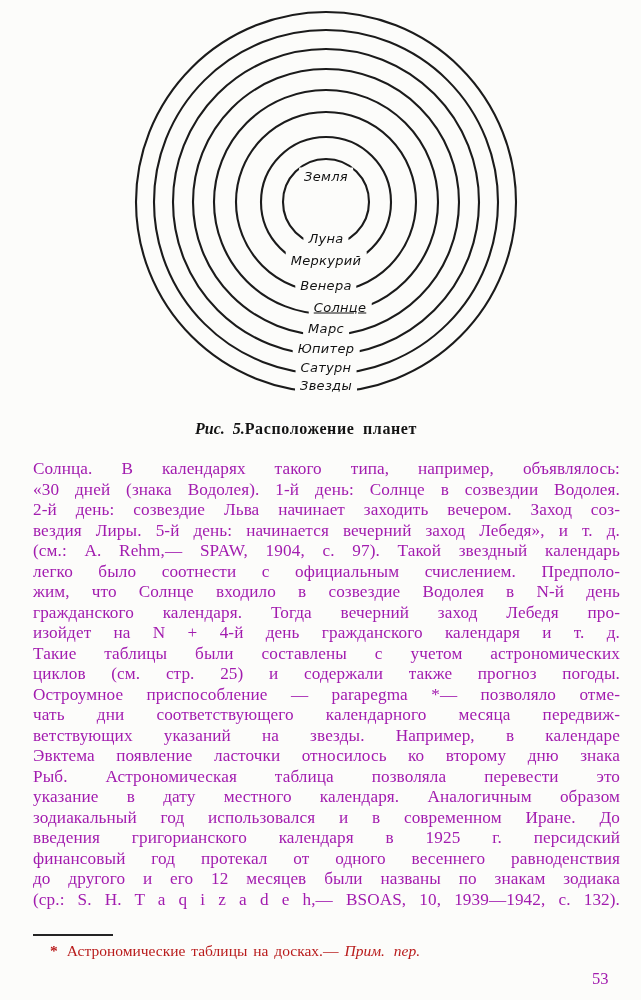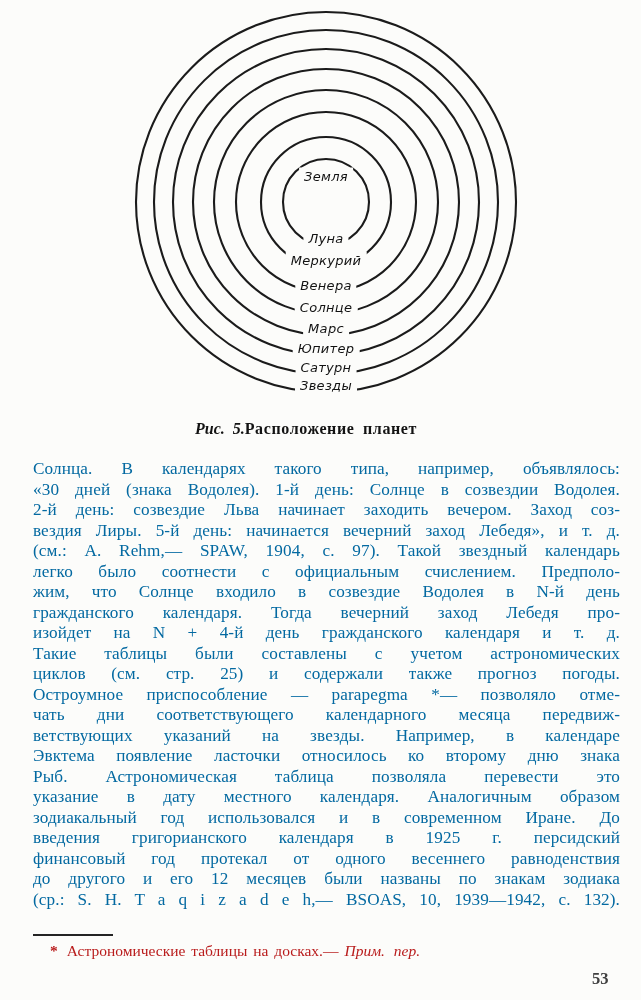--- a/index.html
+++ b/index.html
@@ -44,21 +44,21 @@
   }
   .caption .cap-prefix { font-style: italic; font-weight: 600; margin-right: 0; }
   .caption .cap-title { font-weight: 600; letter-spacing: 0.6px; }
   .body-par {
     position: absolute;
     left: 33px; top: 459px;
     width: 587px;
     font-size: 17.2px;
     line-height: 20.5px;
     letter-spacing: 0.1px;
-    color: #0369a1;
+    color: #a21caf;
   }
   .bodyline {
     text-align: justify;
     text-align-last: justify;
     white-space: normal;
     height: 20.5px;
     overflow: visible;
   }
   .footnote-rule {
     position: absolute;
@@ -75,22 +75,22 @@
     color: #b91c1c;
     text-indent: 26px;
     word-spacing: 2px;
   }
   .footnote .fn-marker { font-weight: 700; margin-right: 9px; }
   .footnote .fn-note { font-style: italic; margin-left: 6px; word-spacing: 5px; }
   .page-number {
     position: absolute;
     left: 592px; top: 969px;
     font-size: 16.5px;
-    font-weight: 700;
-    color: #404040;
+    font-weight: 400;
+    color: #a21caf;
   }
 </style>
 </head>
 <body>
 
 <div class="page">
 
   <div class="orbit-diagram">
     <svg width="641" height="420" viewBox="0 0 641 420">
         <circle cx="326" cy="202" r="43"></circle>
@@ -100,21 +100,21 @@
         <circle cx="326" cy="202" r="133"></circle>
         <circle cx="326" cy="202" r="153"></circle>
         <circle cx="326" cy="202" r="172"></circle>
         <circle cx="326" cy="202" r="190"></circle>
       </svg>
     <span class="centerlabel" style="left:326px; top:176px;">Земля</span>
 
   <span class="ringlabel" style="left: 326px; top: 238px;">Луна</span>
       <span class="ringlabel" style="left: 326px; top: 260px;">Меркурий</span>
       <span class="ringlabel" style="left: 326px; top: 285px;">Венера</span>
-      <span class="ringlabel" style="left: 326px; top: 307px;">Солнце</span>
+      <span class="ringlabel" style="left: 340px; top: 307px; text-decoration: underline;">Солнце</span>
       <span class="ringlabel" style="left: 326px; top: 328px;">Марс</span>
       <span class="ringlabel" style="left: 326px; top: 348px;">Юпитер</span>
       <span class="ringlabel" style="left: 326px; top: 367px; text-align: center;">Сатурн</span>
       <span class="ringlabel" style="left: 326px; top: 385px;">Звезды</span>
     </div>
 
   <div class="caption">
     <span class="cap-prefix">Рис. 5.</span><span class="cap-title">Расположение планет</span>
   </div>
 

